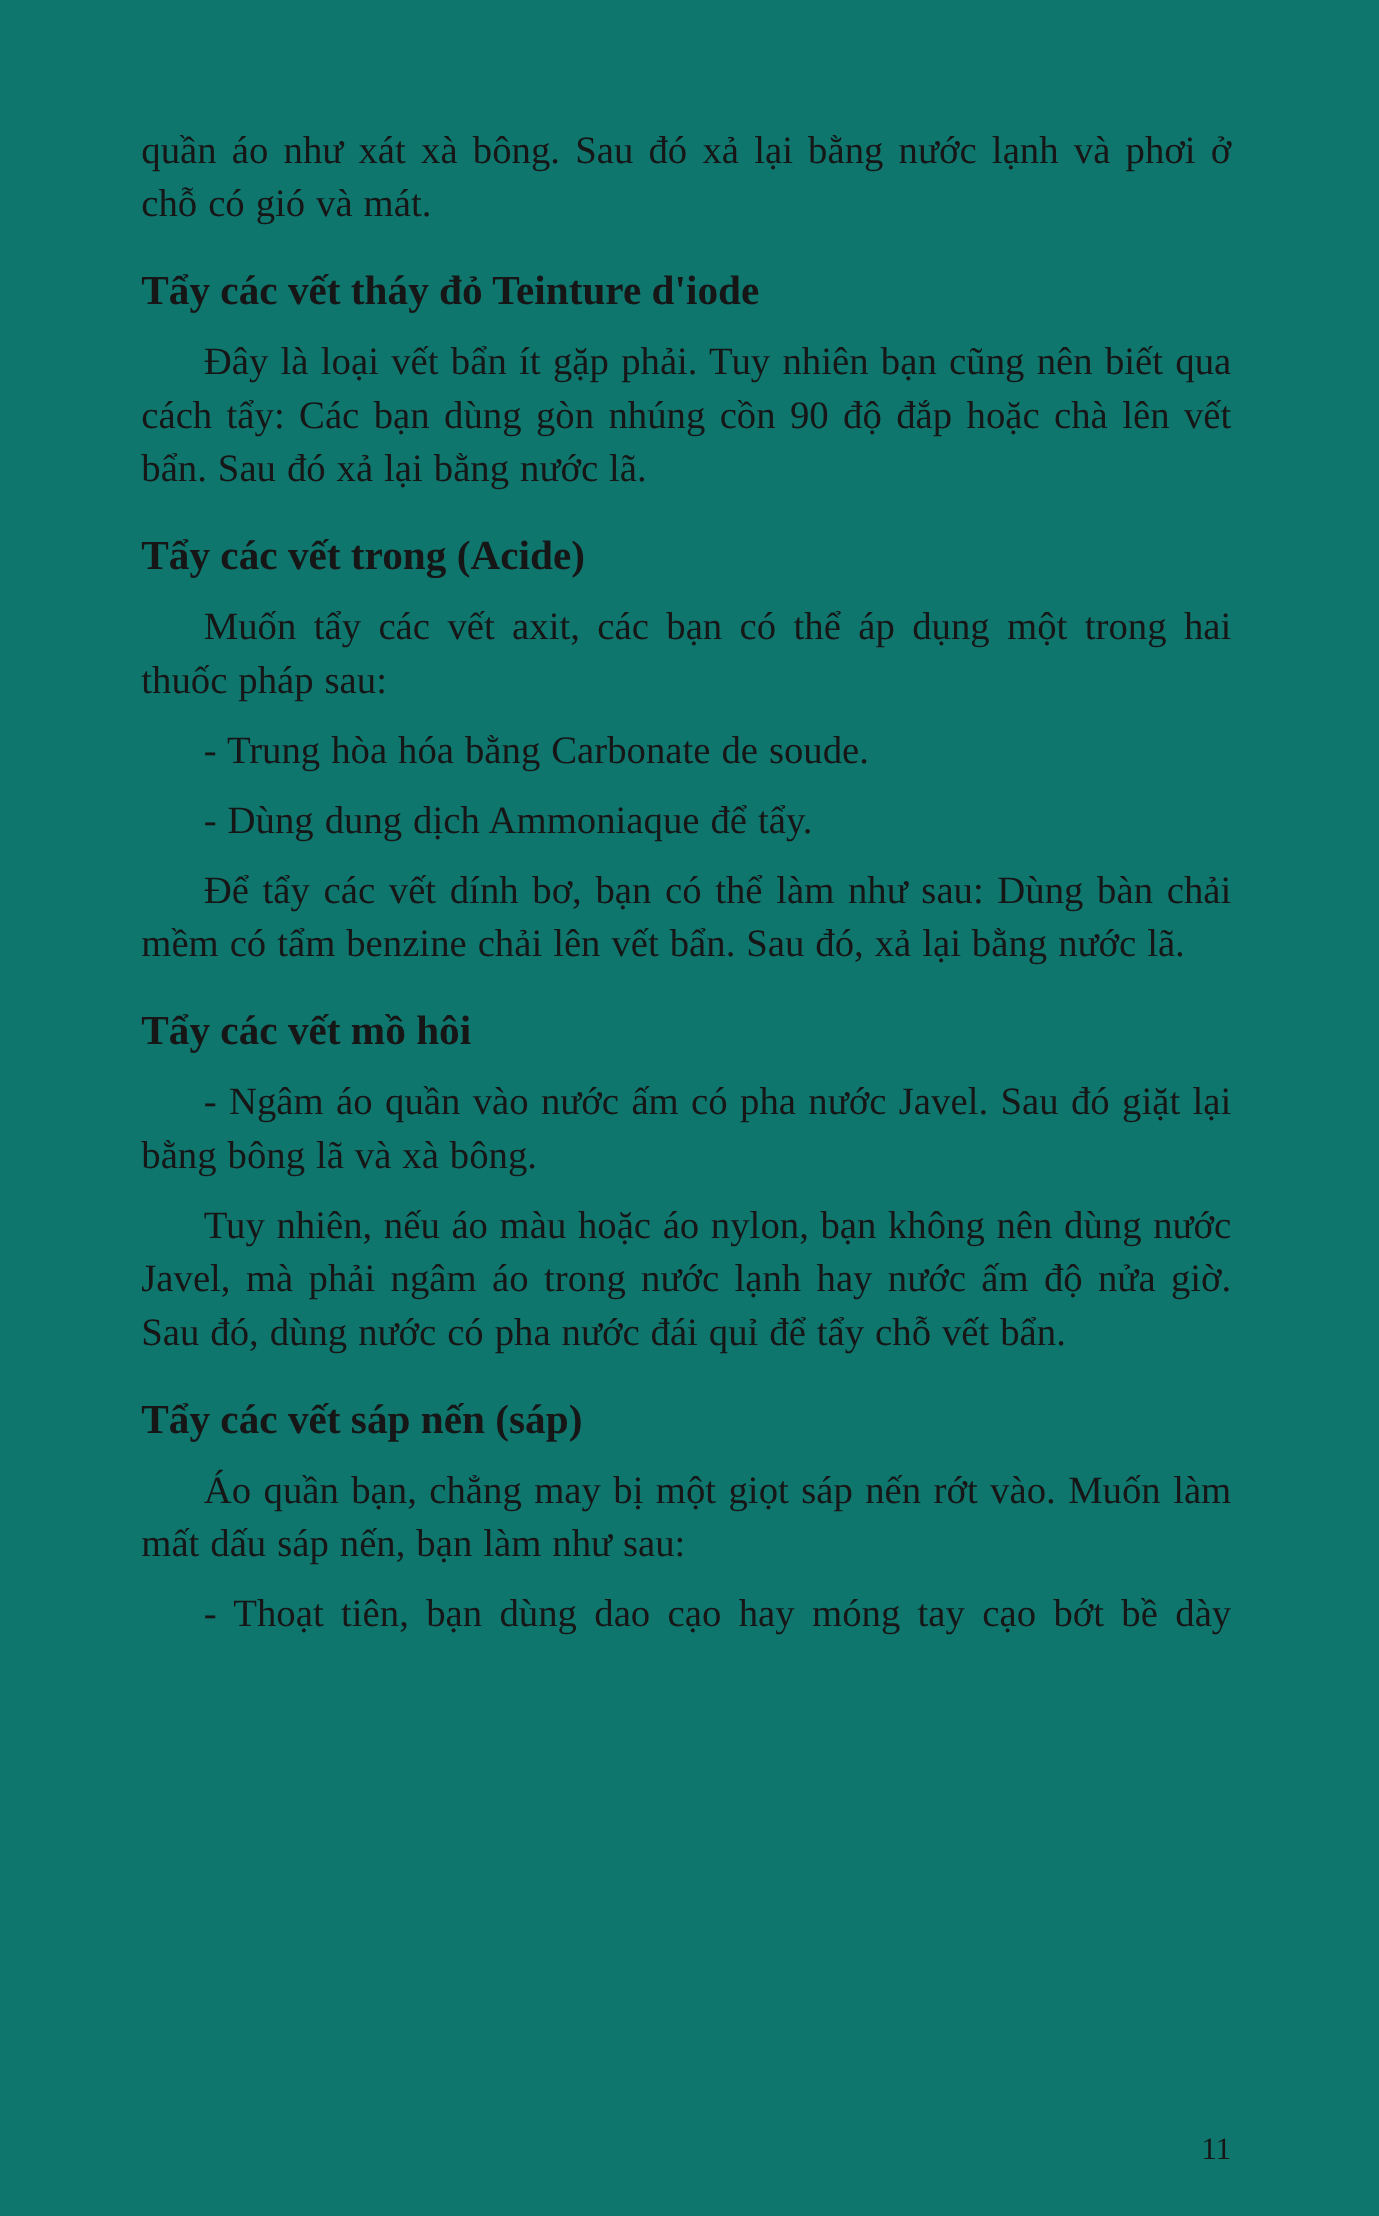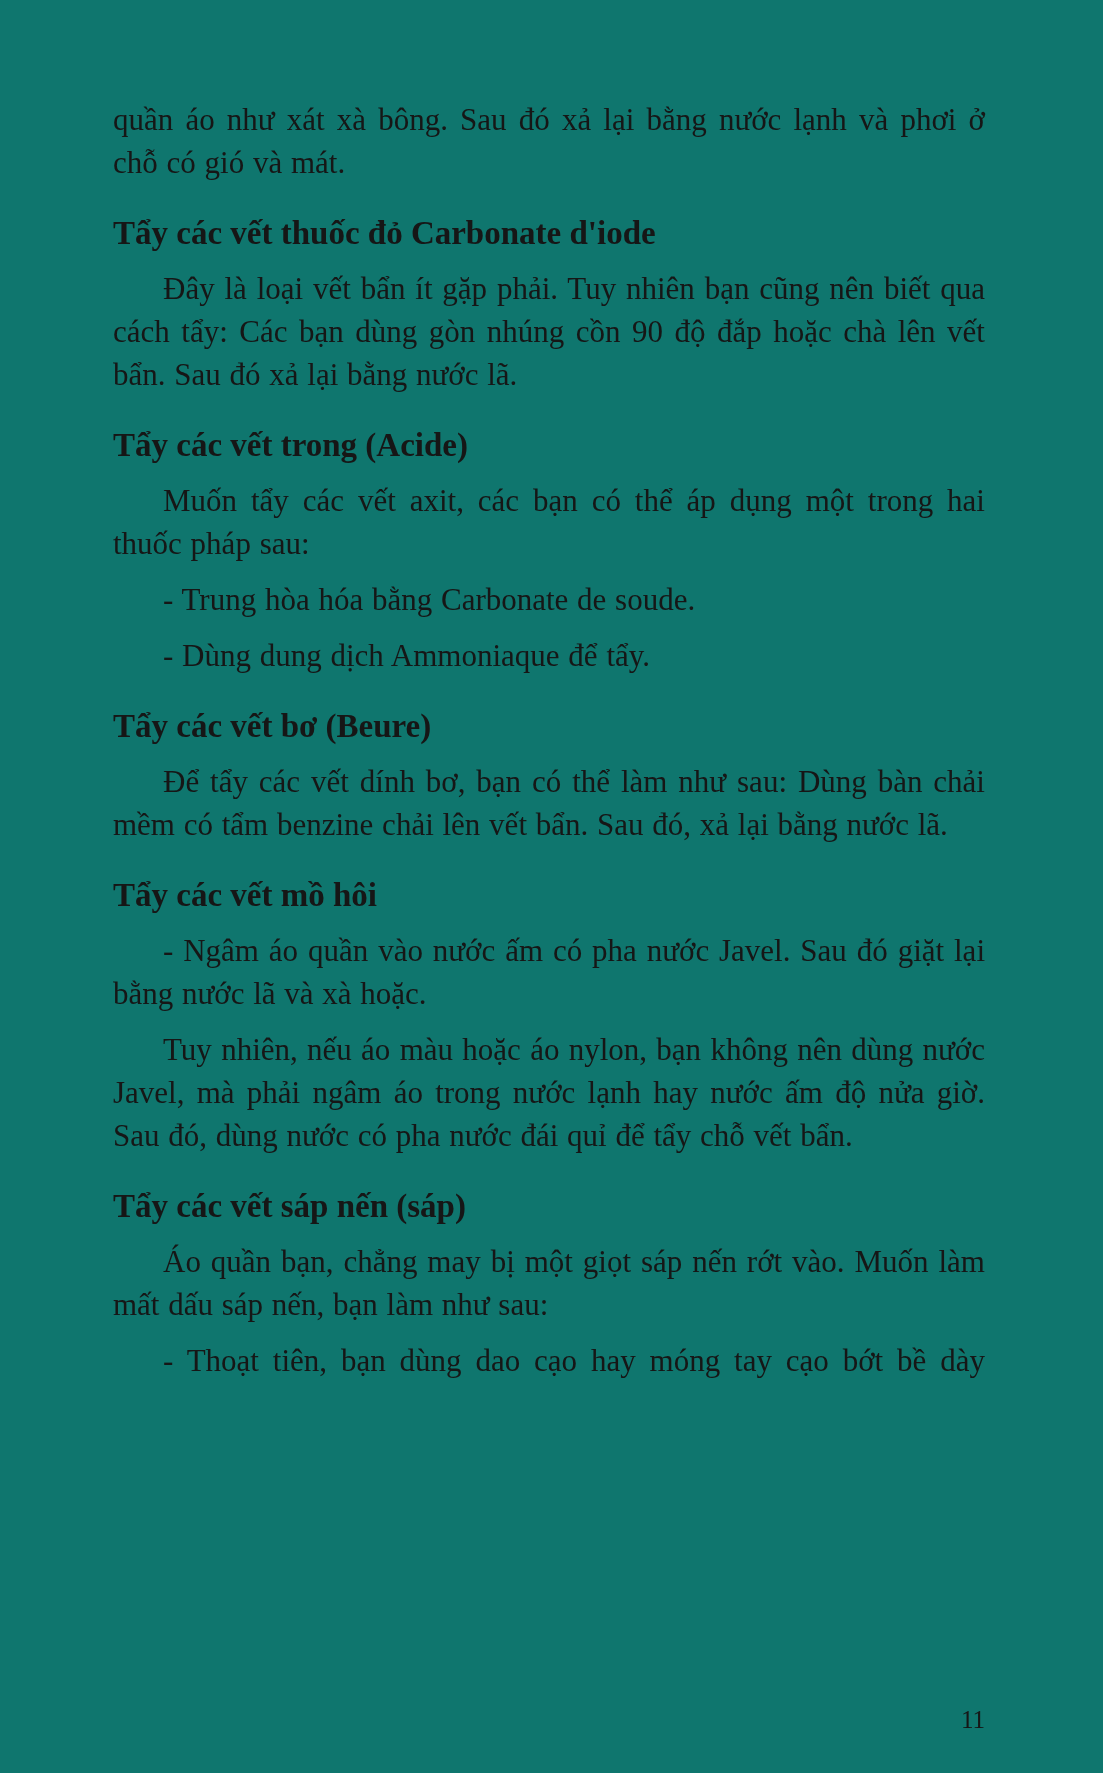--- a/index.html
+++ b/index.html
@@ -53,33 +53,32 @@
   }
 </style>
 </head>
 <body>
 
 <div class="page">
   <div class="content">
 
     <p class="para no-indent">quần áo như xát xà bông. Sau đó xả lại bằng nước lạnh và phơi ở chỗ có gió và mát.</p>
 
-    <h2 class="heading">Tẩy các vết thuốc đỏ Carbonate d'iode</h2>
+    <h2 class="heading">Tẩy các vết tháy đỏ Teinture d'iode</h2>
     <p class="para">Đây là loại vết bẩn ít gặp phải. Tuy nhiên bạn cũng nên biết qua cách tẩy: Các bạn dùng gòn nhúng cồn 90 độ đắp hoặc chà lên vết bẩn. Sau đó xả lại bằng nước lã.</p>
 
     <h2 class="heading">Tẩy các vết trong (Acide)</h2>
     <p class="para">Muốn tẩy các vết axit, các bạn có thể áp dụng một trong hai thuốc pháp sau:</p>
     <p class="para">- Trung hòa hóa bằng Carbonate de soude.</p>
     <p class="para">- Dùng dung dịch Ammoniaque để tẩy.</p>
 
-    <h2 class="heading">Tẩy các vết bơ (Beure)</h2>
     <p class="para">Để tẩy các vết dính bơ, bạn có thể làm như sau: Dùng bàn chải mềm có tẩm benzine chải lên vết bẩn. Sau đó, xả lại bằng nước lã.</p>
 
     <h2 class="heading">Tẩy các vết mồ hôi</h2>
-    <p class="para">- Ngâm áo quần vào nước ấm có pha nước Javel. Sau đó giặt lại bằng nước lã và xà hoặc.</p>
+    <p class="para">- Ngâm áo quần vào nước ấm có pha nước Javel. Sau đó giặt lại bằng bông lã và xà bông.</p>
     <p class="para">Tuy nhiên, nếu áo màu hoặc áo nylon, bạn không nên dùng nước Javel, mà phải ngâm áo trong nước lạnh hay nước ấm độ nửa giờ. Sau đó, dùng nước có pha nước đái quỉ để tẩy chỗ vết bẩn.</p>
 
     <h2 class="heading">Tẩy các vết sáp nến (sáp)</h2>
     <p class="para">Áo quần bạn, chẳng may bị một giọt sáp nến rớt vào. Muốn làm mất dấu sáp nến, bạn làm như sau:</p>
     <p class="para justify-last">- Thoạt tiên, bạn dùng dao cạo hay móng tay cạo bớt bề dày</p>
 
   </div>
 
   <div class="page-number">11</div>
 </div>

